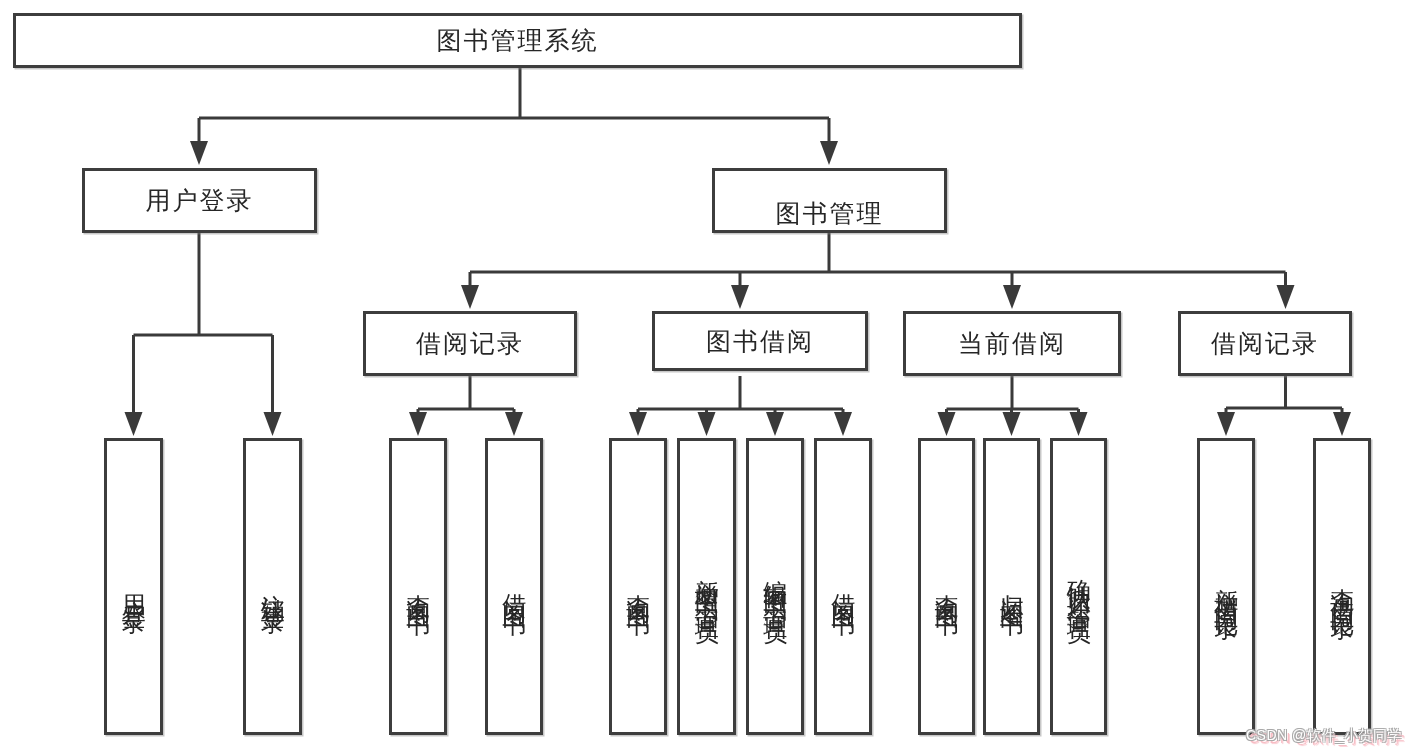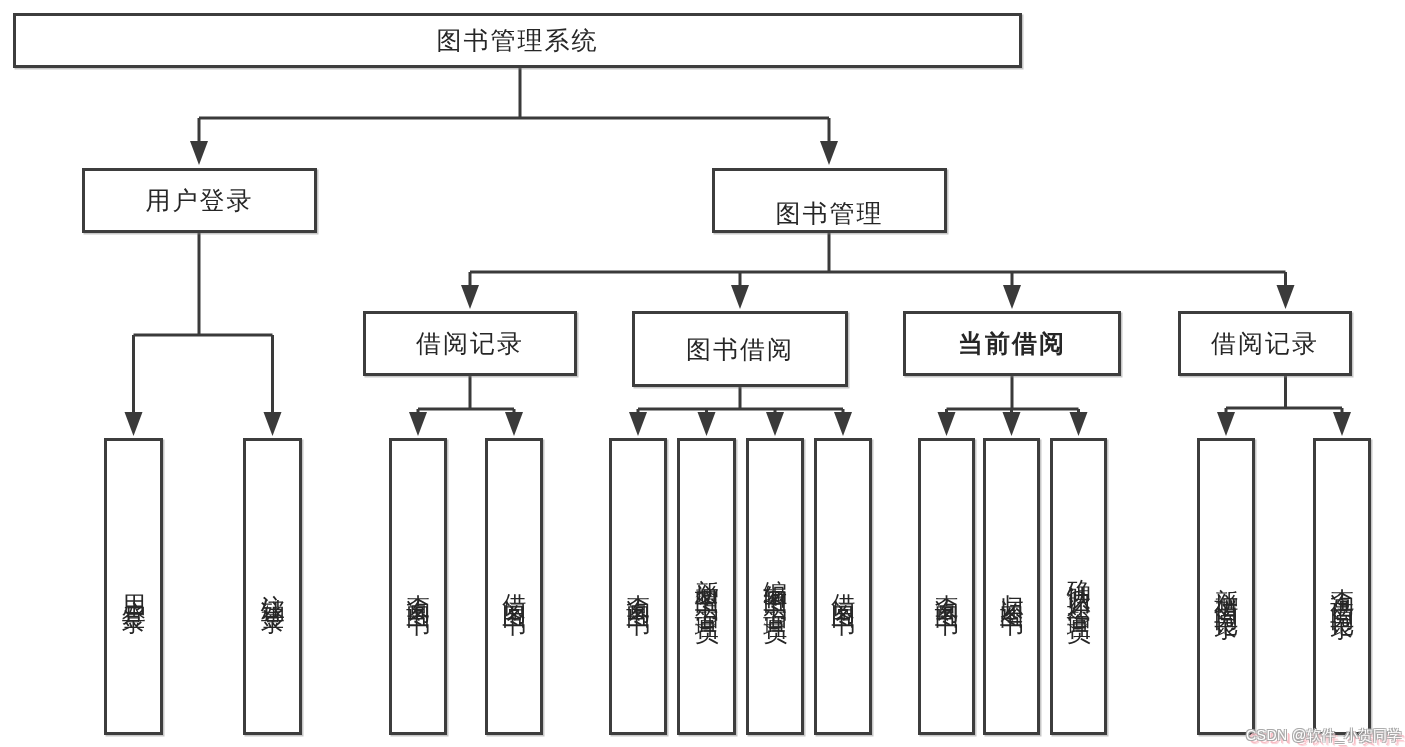--- a/index.html
+++ b/index.html
@@ -83,24 +83,24 @@
   <div class="box" style="left:82px; top:168px; width:235px; height:65px;">
     <span class="hlabel">用户登录</span>
   </div>
   <div class="box" style="left:712px; top:168px; width:235px; height:65px;align-items:flex-end;">
     <span class="hlabel">图书管理</span>
   </div>
 
   <div class="box" style="left:363px; top:311px; width:214px; height:65px;">
     <span class="hlabel">借阅记录</span>
   </div>
-  <div class="box" style="left:632px; top:311px; width:216px; height:76px;">
+  <div class="box" style="left:652px; top:311px; width:216px; height:60px;">
     <span class="hlabel">图书借阅</span>
   </div>
-  <div class="box" style="left:903px; top:311px; width:218px; height:65px;font-weight:bold;">
+  <div class="box" style="left:903px; top:311px; width:218px; height:65px;">
     <span class="hlabel">当前借阅</span>
   </div>
   <div class="box" style="left:1178px; top:311px; width:174px; height:65px;font-family:Liberation Mono, monospace;">
     <span class="hlabel">借阅记录</span>
   </div>
 
   <div class="box vbox" style="left:104px; top:438px; width:59px; height:297px;">
     <span class="vtext">用户登录</span>
   </div>
   <div class="box vbox" style="left:243px; top:438px; width:59px; height:297px;">

